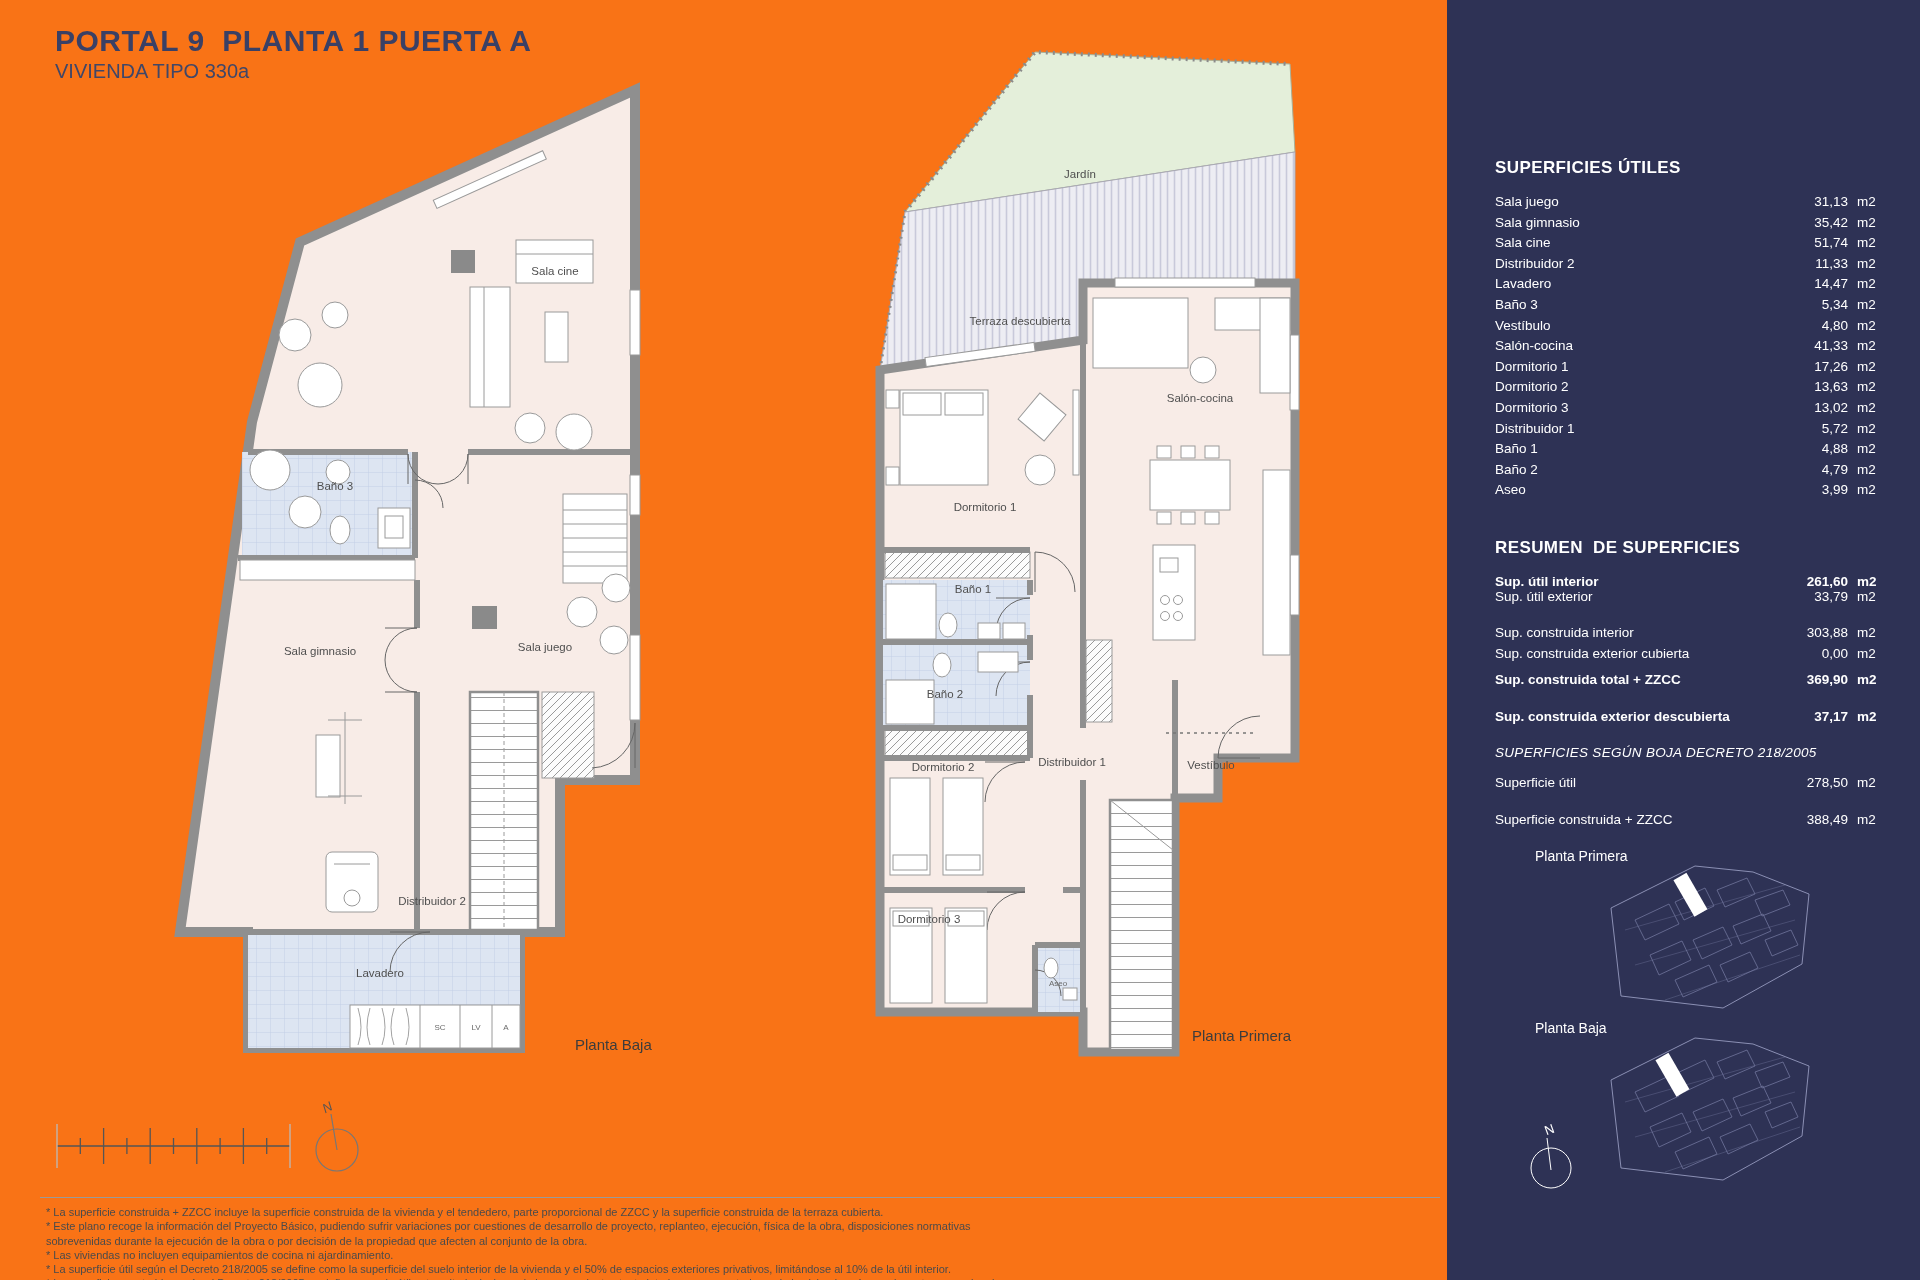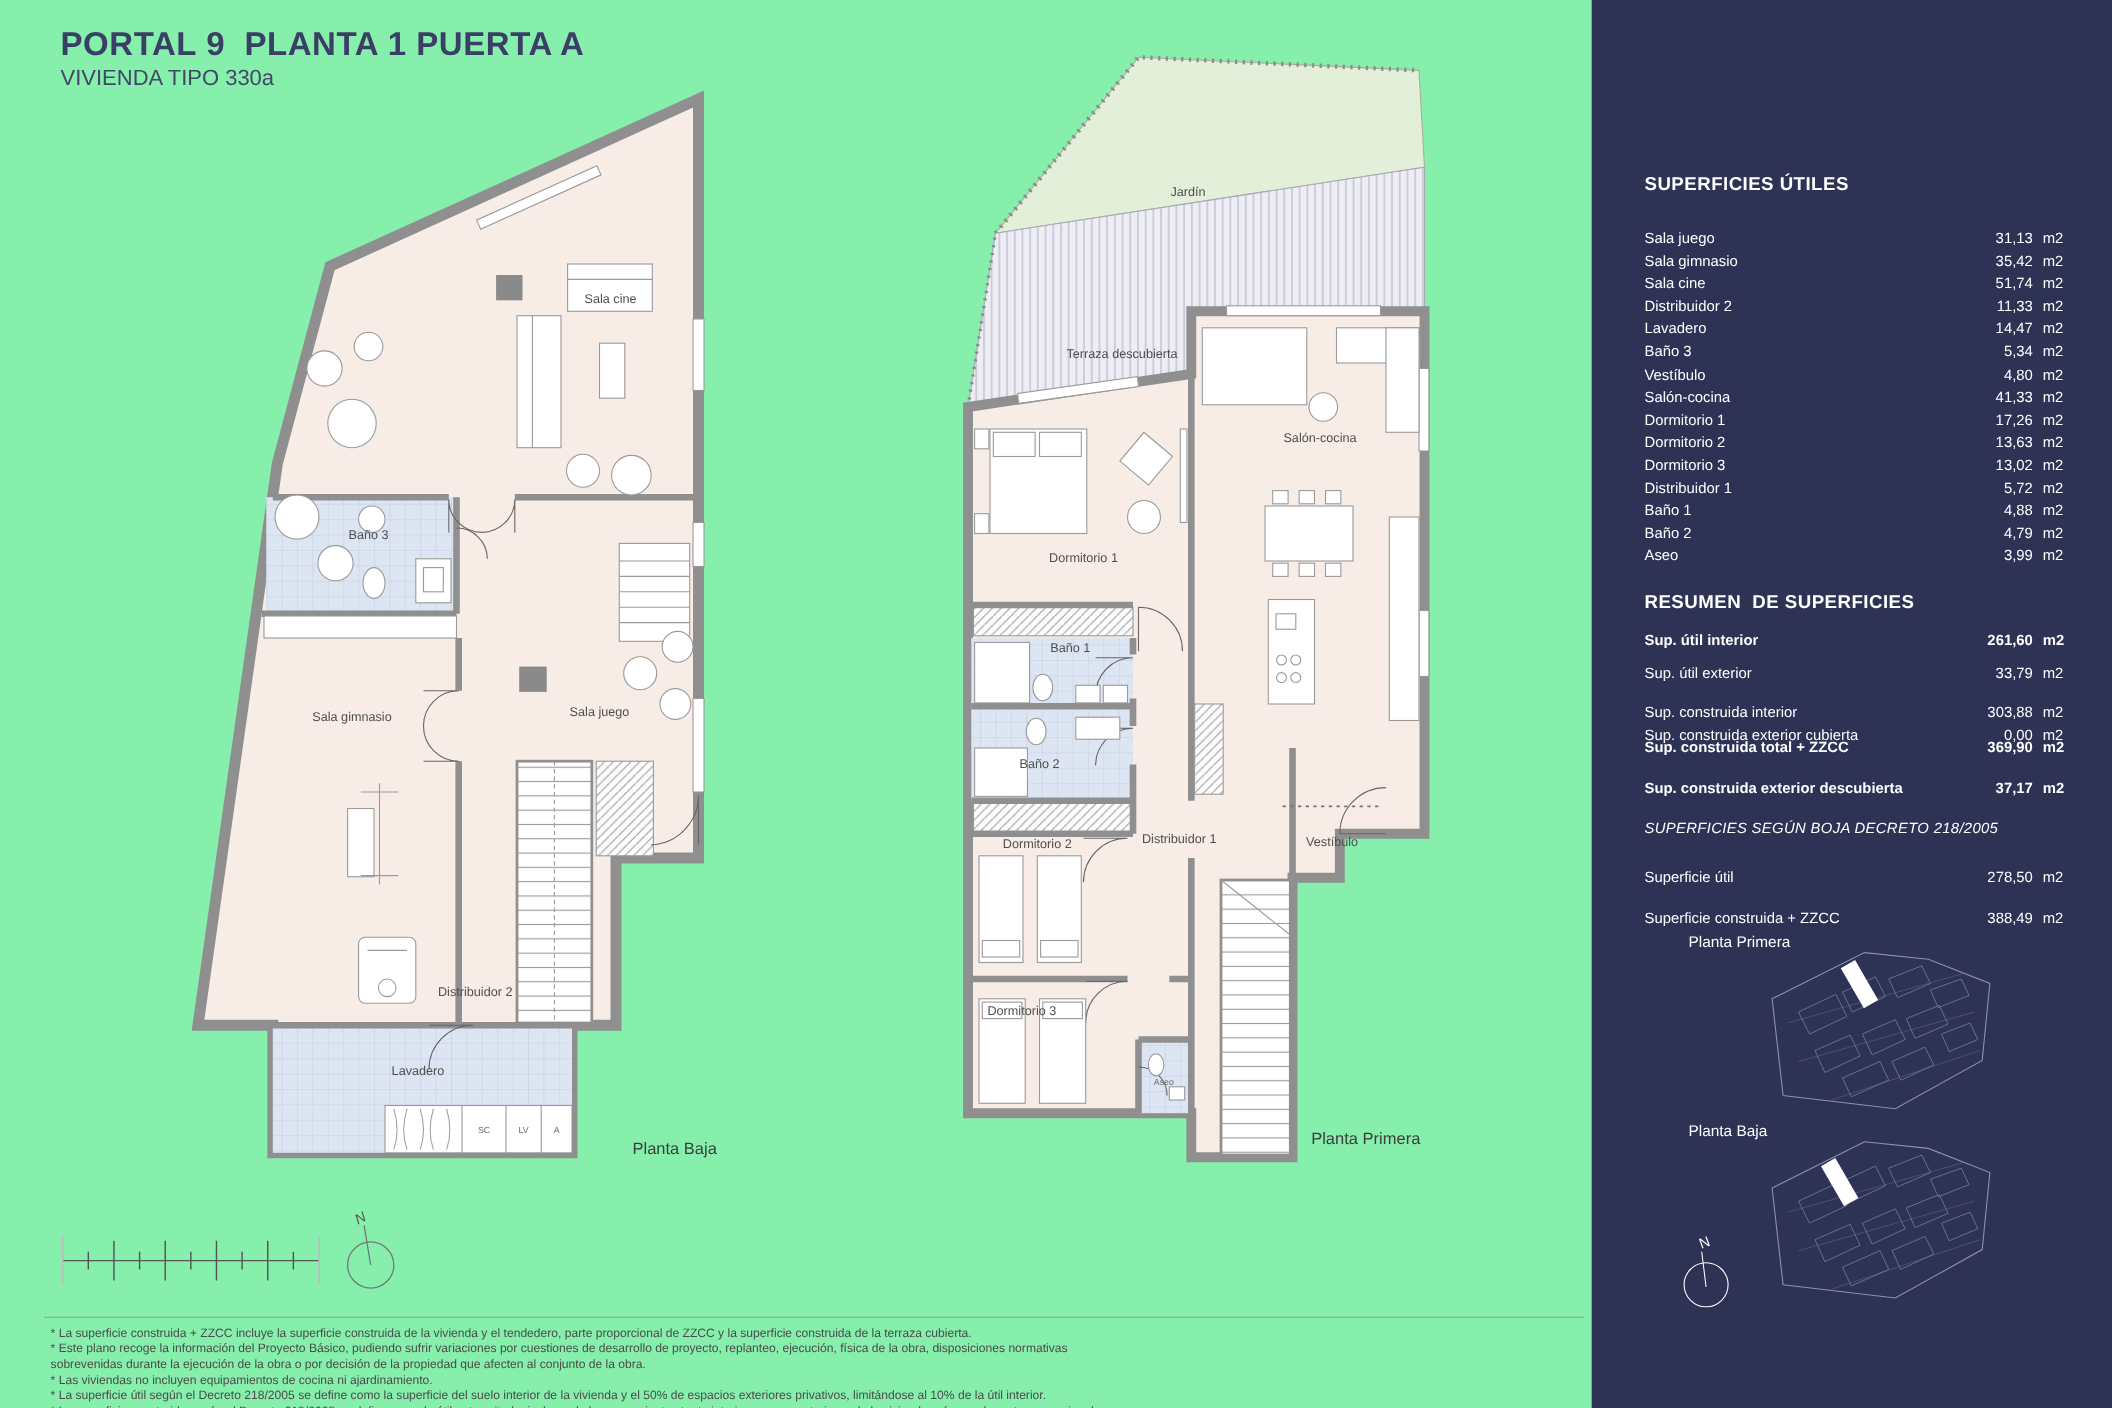--- a/index.html
+++ b/index.html
@@ -1,16 +1,16 @@
 <!DOCTYPE html>
 <html><head>
 <meta charset="utf-8">
 <style>
   html,body{margin:0;padding:0;background:#fff;font-family:"Liberation Sans",sans-serif;}
-  .page{position:relative;width:1920px;height:1280px;background:#86efac;overflow:hidden;}
+  .page{position:relative;width:1920px;height:1280px;background:#f97316;overflow:hidden;}
   
   .title{position:absolute;left:55px;top:24px;font-size:30px;font-weight:bold;color:#3a4065;letter-spacing:.5px;white-space:pre;}
   .subtitle{position:absolute;left:55px;top:60px;font-size:20px;color:#404768;white-space:pre;}
   
   .caption{position:absolute;font-size:15px;color:#3c3c3c;}
   .cap-ground{left:575px;top:1036px;}
   .cap-first{left:1192px;top:1027px;}
   
   .rl{font:11.5px "Liberation Sans",sans-serif;fill:#4f4f4f;}
   .rs{font:8px "Liberation Sans",sans-serif;fill:#6a6a6a;}
@@ -20,21 +20,21 @@
   .footnotes{position:absolute;left:46px;top:1205px;width:955px;font-size:11px;line-height:14.3px;color:#4b4b4b;}
   .footnotes div{margin:0;}
   
   .sidebar{position:absolute;left:1447px;top:0;width:473px;height:1280px;background:#2e3255;color:#fff;}
   .sb-title{position:absolute;left:48px;font-size:17px;font-weight:bold;letter-spacing:.4px;white-space:pre;}
   .sb-title-italic{position:absolute;left:48px;font-size:13.5px;font-style:italic;letter-spacing:.3px;white-space:pre;}
   .rows{position:absolute;left:48px;width:392px;}
   .row{display:flex;align-items:baseline;height:20.6px;font-size:13.5px;}
   .row .lbl{flex:1;}
   .row .val{width:62px;text-align:right;}
-  .row .unit{width:30px;padding-left:9px;margin-top:15px;}
+  .row .unit{width:30px;padding-left:9px;}
   .row.bold{font-weight:bold;align-items:flex-end;}
   .row.gap{margin-top:16px;}
   .kp-label{position:absolute;left:88px;font-size:14px;}
   .north-label{font:13px "Liberation Sans",sans-serif;fill:#ffffff;}
 </style>
 </head>
 <body>
 
 <div class="page">
 

